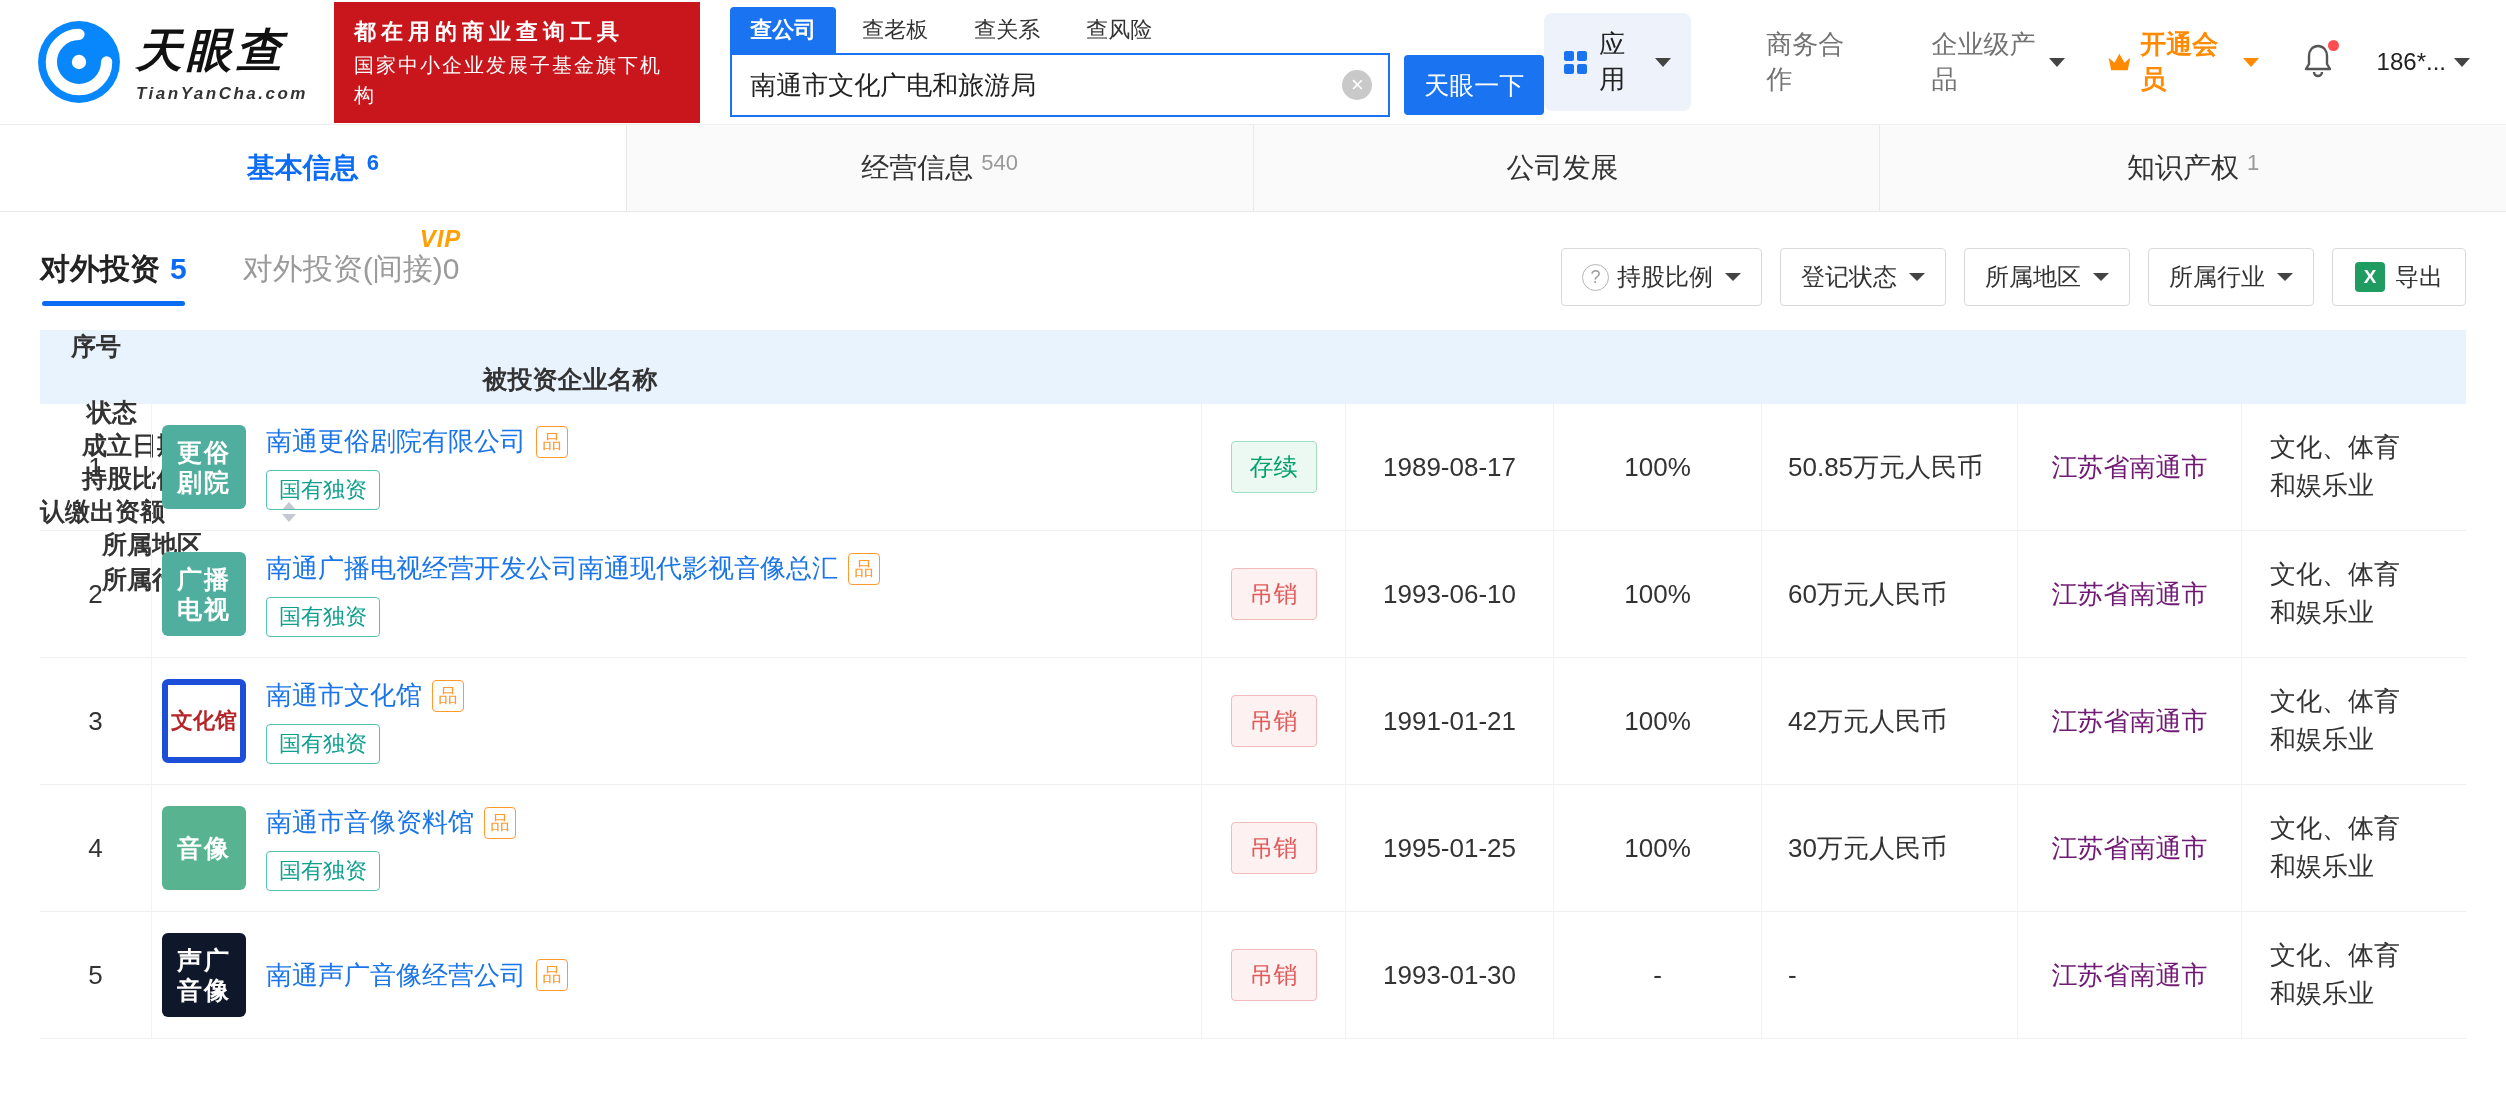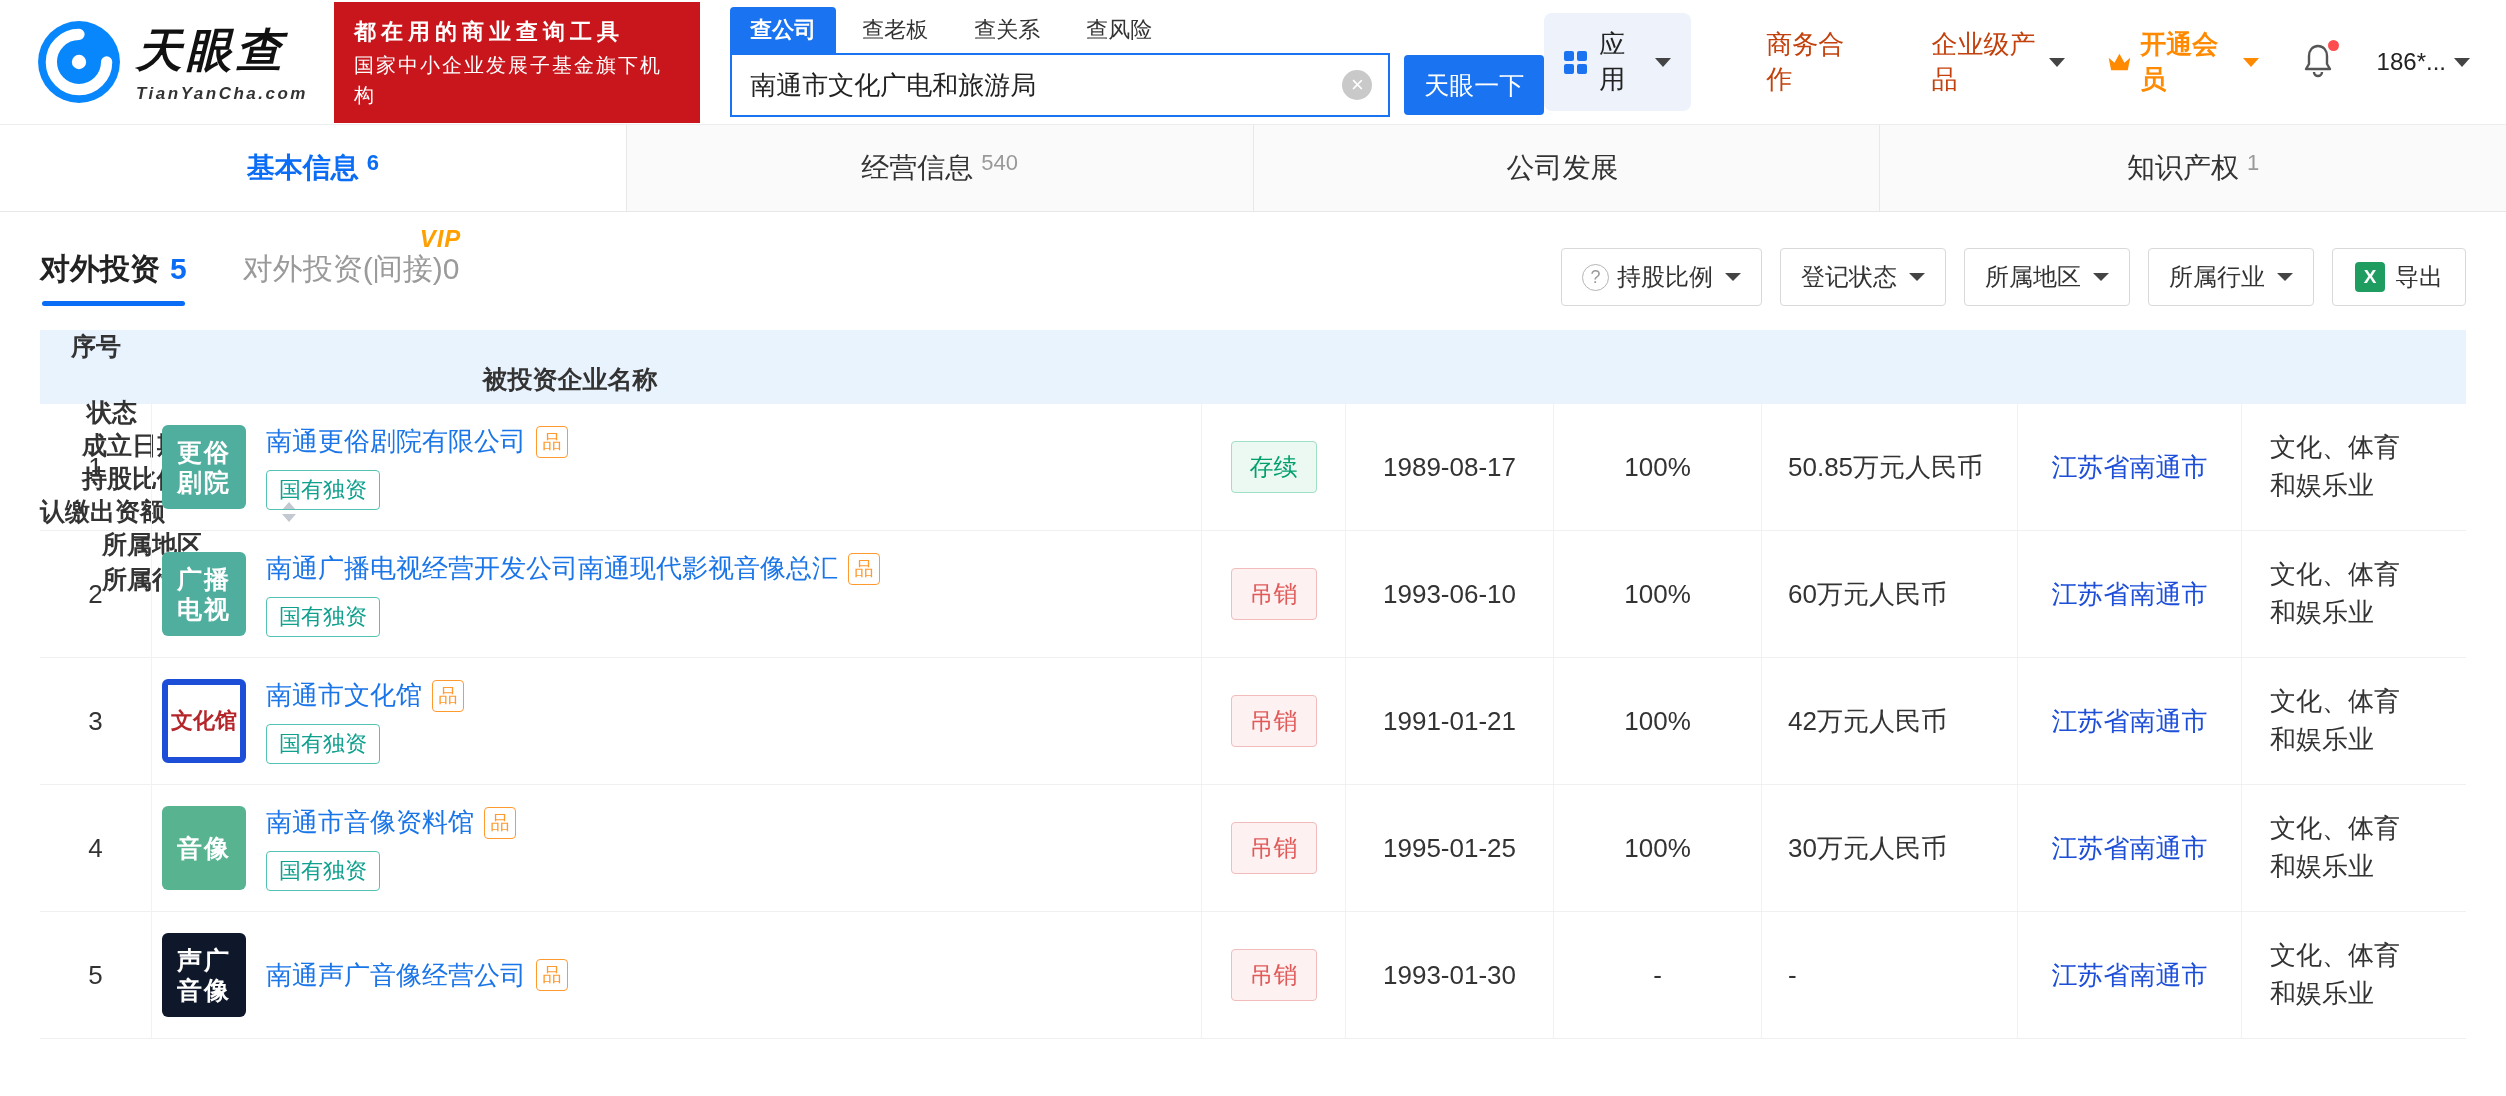--- a/index.html
+++ b/index.html
@@ -26,21 +26,21 @@
   .search-input-wrap { position:relative; width:660px; height:64px; border:2px solid #1a73f0; background:#fff; display:flex; align-items:center; }
   .search-input-wrap input { border:none; outline:none; width:100%; height:100%; font-size:26px; padding:0 60px 0 18px; color:#222; font-family:inherit; }
   .clear-icon { position:absolute; right:16px; width:30px; height:30px; border-radius:50%; background:#c9c9c9; color:#fff; font-size:22px; line-height:30px; text-align:center; cursor:pointer; }
   .search-btn { margin-left:14px; width:140px; height:60px; background:#1a73f0; color:#fff; font-size:25px; border:none; border-radius:4px; cursor:pointer; font-family:inherit; }
 
   .header-right { margin-left:auto; display:flex; align-items:center; gap:42px; }
   .apps-btn { display:flex; align-items:center; gap:12px; background:#edf2fb; border-radius:8px; padding:14px 20px; cursor:pointer; font-size:26px; color:#222; }
   .grid-icon { display:grid; grid-template-columns:10px 10px; grid-gap:3px; }
   .grid-icon span { width:10px; height:10px; background:#1a73f0; border-radius:2px; }
   .caret { width:0; height:0; border-left:8px solid transparent; border-right:8px solid transparent; border-top:9px solid #444; display:inline-block; margin-left:8px; }
-  .nav-item { font-size:26px; color:#c2410c; cursor:pointer; display:flex; align-items:center;margin-left:33px; }
+  .nav-item { font-size:26px; color:#737373; cursor:pointer; display:flex; align-items:center;margin-left:33px; }
   .vip-link { color:#ff8a00; font-weight:700; display:flex; align-items:center; gap:8px; font-size:26px; cursor:pointer; }
   .vip-link .caret { border-top-color:#ff8a00; }
   .bell-wrap { position:relative; cursor:pointer; }
   .bell-dot { position:absolute; top:-2px; right:-4px; width:11px; height:11px; border-radius:50%; background:#ff4d4f; }
   .user-item { font-size:24px; color:#222; cursor:pointer; display:flex; align-items:center; }
 
   
   .tabbar { height:88px; display:flex; background:#fafafa; border-top:1px solid #ededed; border-bottom:1px solid #e7e7e7; }
   .tab { flex:1; display:flex; align-items:center; justify-content:center; gap:8px; font-size:28px; color:#333; cursor:pointer; border-left:1px solid #e8e8e8; }
   .tab:first-child { border-left:none; }
@@ -70,21 +70,21 @@
   .t-head .cell { display:flex; align-items:center; justify-content:center; font-size:25px; font-weight:700; color:#333; }
   .t-row { display:flex; min-height:127px; border-bottom:1px solid #f0f0f0; background:#fff; }
   .t-row .cell { display:flex; align-items:center; border-right:1px solid #f2f2f2; }
   .t-row .cell:last-child { border-right:none; }
   .c1 { width:112px; justify-content:center; font-size:26px; color:#333; }
   .c2 { width:1050px; padding-left:10px; }
   .c3 { width:144px; justify-content:center; }
   .c4 { width:208px; justify-content:center; font-size:26px; color:#333; }
   .c5 { width:208px; justify-content:center; font-size:26px; color:#333; }
   .c6 { width:256px; padding-left:26px; font-size:26px; color:#333; }
-  .c7 { width:224px; justify-content:center; font-size:26px; color:#1d4ed8; }
+  .c7 { width:224px; justify-content:center; font-size:26px; color:#701a75; }
   .c8 { width:224px; padding-left:28px; padding-right:44px; font-size:26px; color:#333; line-height:1.45; }
 
   .sort { display:inline-flex; flex-direction:column; gap:4px; margin-left:10px; cursor:pointer; }
   .sort i { width:0; height:0; border-left:7px solid transparent; border-right:7px solid transparent; }
   .sort .up { border-bottom:8px solid #c3c8d1; }
   .sort .down { border-top:8px solid #c3c8d1; }
 
   .company-cell { display:flex; align-items:center; gap:20px; width:100%; }
   .logo-box { width:84px; height:84px; border-radius:6px; display:flex; flex-direction:column; align-items:center; justify-content:center; font-size:25px; font-weight:700; letter-spacing:2px; line-height:1.2; flex:none; }
   .logo-box[data-seal="true"] { border:6px solid #1d4ed8; font-family:"Liberation Serif","DejaVu Serif",serif; font-size:22px; letter-spacing:0; }

